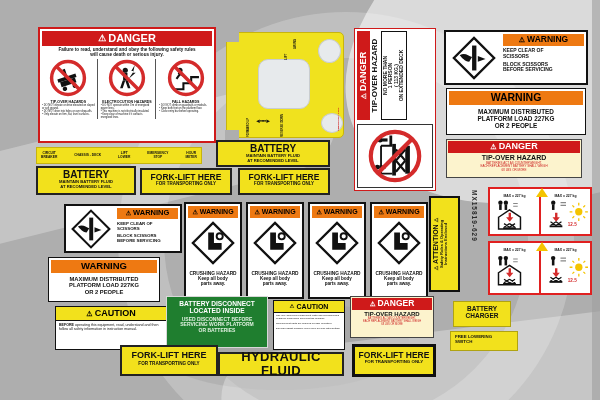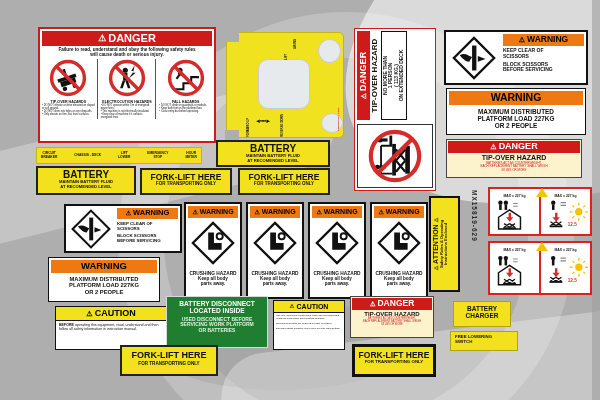--- a/index.html
+++ b/index.html
@@ -450,20 +450,23 @@
       <span style="display:block">EACH REPLACEMENT BATTERY SHALL WEIGH</span>
       <span style="display:block">68 LBS OR MORE</span>
     </div>
   </div>
 
   <div class="lbl yel c" style="left:120px;top:345px;width:98px;height:31px;border:2px solid #222;padding-top:4px">
     <div class="b" style="font-size:9px">FORK-LIFT HERE</div>
     <div class="b" style="font-size:4.6px">FOR TRANSPORTING ONLY</div>
   </div>
 
+  <div class="lbl yel c" style="left:218px;top:352px;width:126px;height:24px;border:2px solid #222;display:flex;align-items:center;justify-content:center">
+    <span class="b" style="font-size:13px;letter-spacing:.3px">HYDRAULIC FLUID</span>
+  </div>
 
   <div class="lbl yel c" style="left:352px;top:344px;width:84px;height:33px;border:3px solid #111;padding-top:4px">
     <div class="b" style="font-size:8.5px">FORK-LIFT HERE</div>
     <div class="b" style="font-size:4.4px">FOR TRANSPORTING ONLY</div>
   </div>
 
   <div class="lbl yel c" style="left:453px;top:301px;width:58px;height:26px;border:1px solid #b0a312;padding-top:3px">
     <div class="b" style="font-size:6.5px">BATTERY</div>
     <div class="b" style="font-size:6.5px">CHARGER</div>
   </div>

